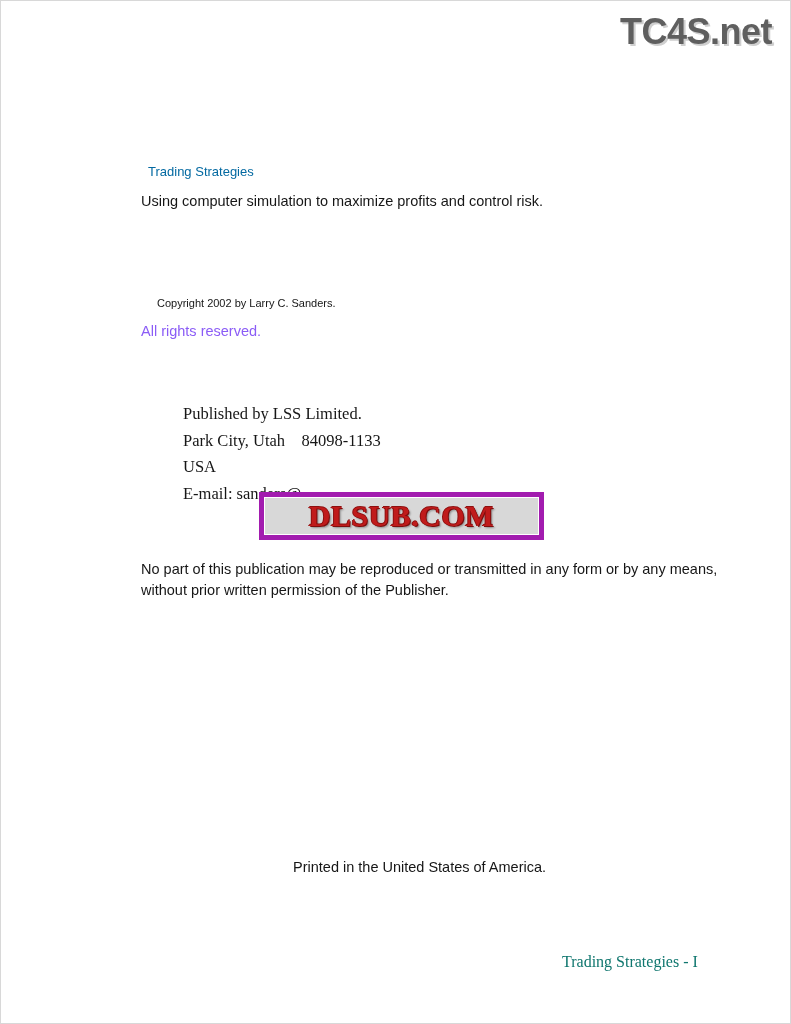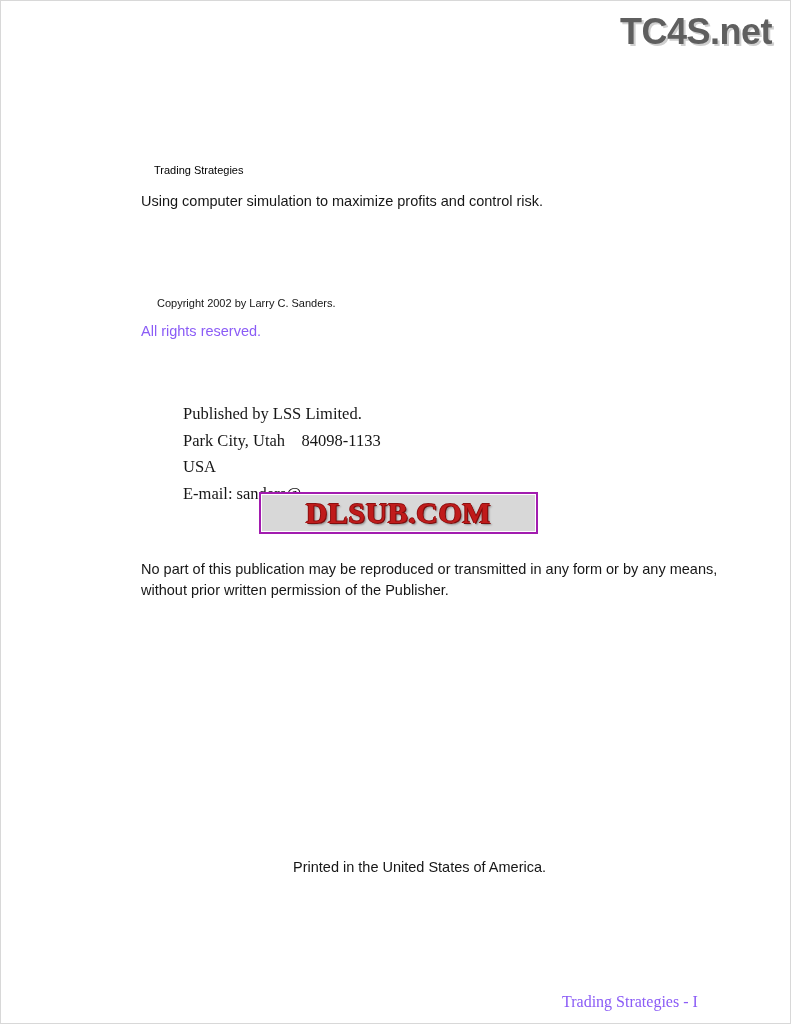--- a/index.html
+++ b/index.html
@@ -31,24 +31,24 @@
     font-size: 36px;
     letter-spacing: -0.5px;
     color: #5f5f5f;
     text-shadow: 2px 2px 0 #cfcfcf;
     white-space: nowrap;
   }
 
   
   .doc-title {
     position: absolute;
-    left: 153px;
+    left: 147px;
     top: 163px;
-    font-size: 11px;
-    color: #000000;
+    font-size: 13px;
+    color: #0369a1;
     white-space: nowrap;
   }
   .doc-subtitle {
     position: absolute;
     left: 140px;
     top: 192px;
     font-size: 14.5px;
     color: #161616;
     white-space: nowrap;
   }
@@ -101,34 +101,33 @@
     color: #161616;
     white-space: nowrap;
   }
 
   .page-footer {
     position: absolute;
     left: 561px;
     top: 952px;
     font-family: "Liberation Serif", serif;
     font-size: 16px;
-    color: #8b5cf6;
+    color: #0f766e;
     white-space: nowrap;
-    margin-top: 40px;
   }
 
   
   .stamp-watermark {
     position: absolute;
     left: 258px;
     top: 491px;
     width: 275px;
     height: 38px;
     background: #d8d8d8;
-    border: 2px solid #a21caf;
+    border: 5px solid #a21caf;
     box-shadow: 0 0 0 1px #ffffff inset;
     display: flex;
     align-items: center;
     justify-content: center;
     overflow: hidden;
   }
   .stamp-watermark span {
     font-family: "Liberation Serif", serif;
     font-weight: bold;
     font-size: 30px;

